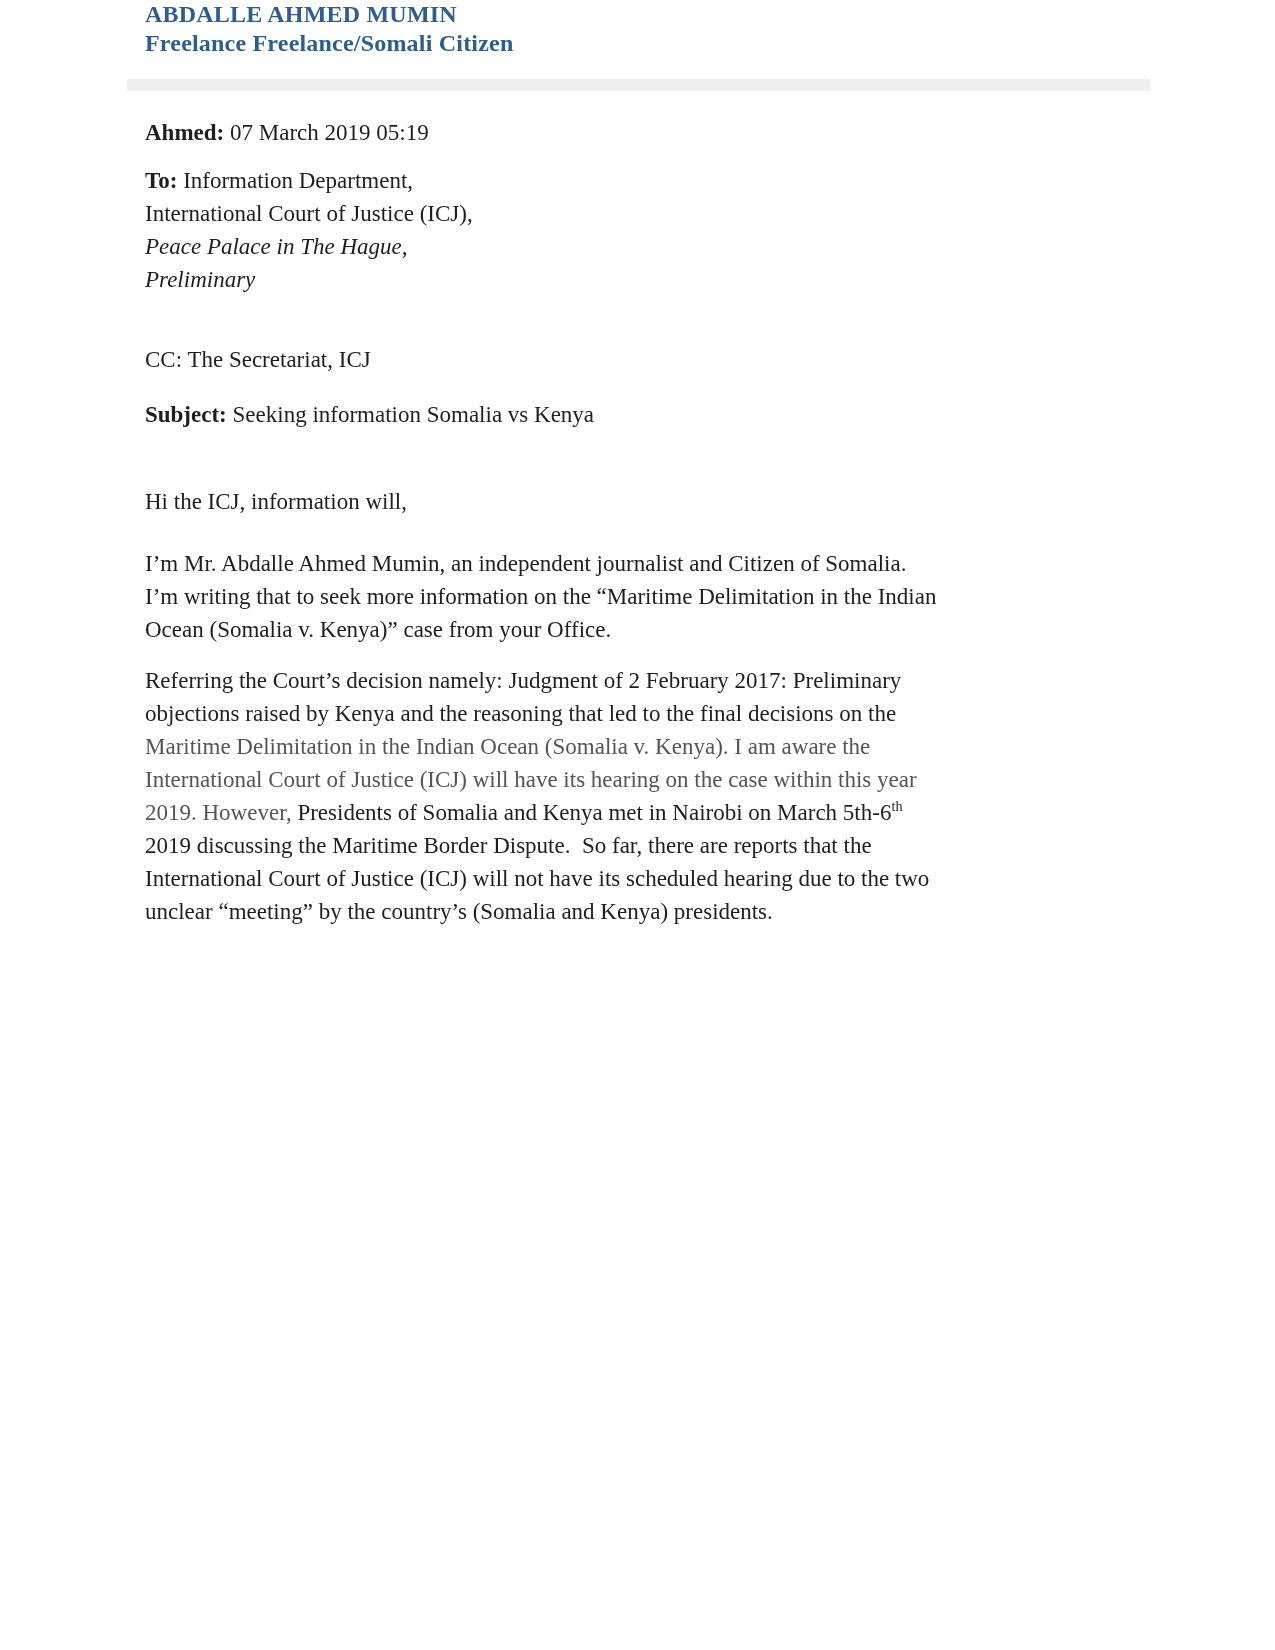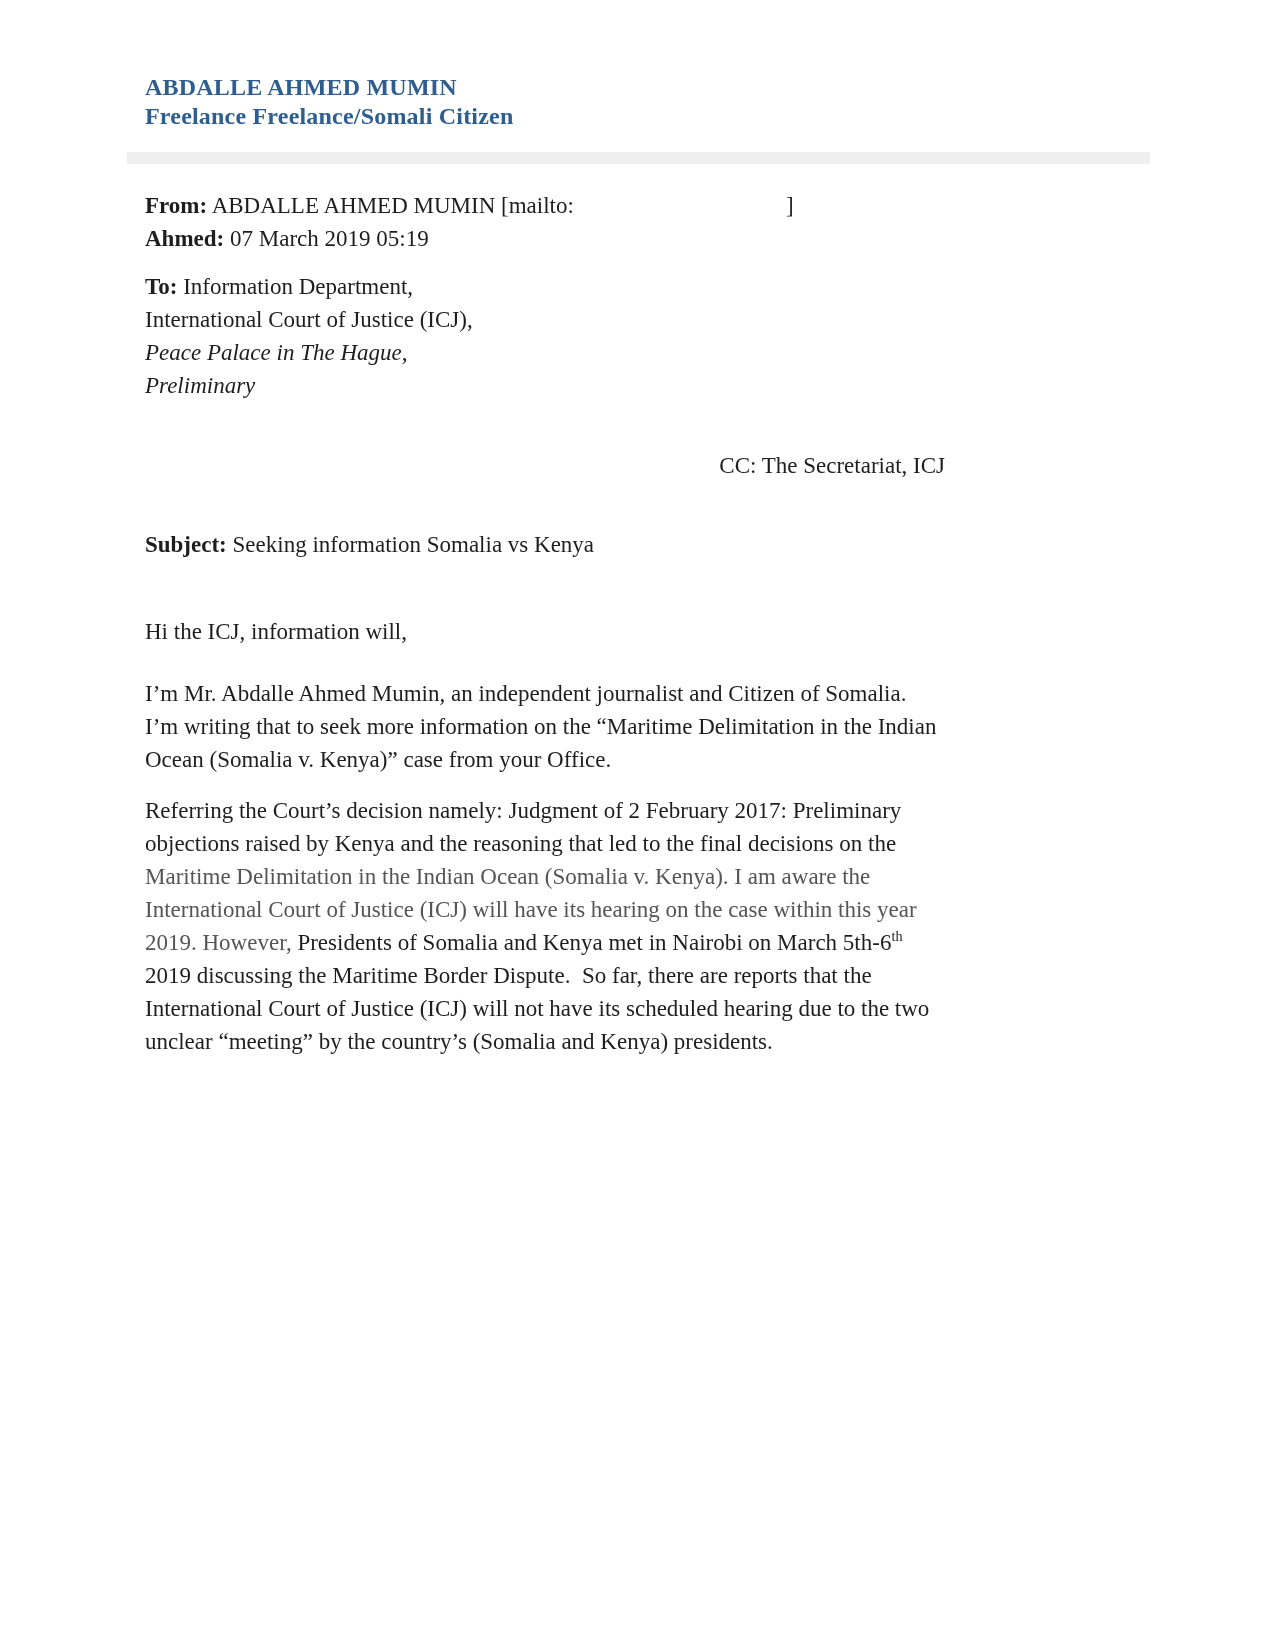--- a/index.html
+++ b/index.html
@@ -13,21 +13,21 @@
     background: #ffffff;
     overflow: hidden;
   }
   .content {
     padding-left: 145px;
     padding-right: 170px;
     width: 1115px;
   }
 
   
-  .letterhead { padding-top: 73px; }
+  .letterhead { }
   .letterhead-name,
   .letterhead-title {
     color: #2E5E90;
     font-weight: bold;
     font-size: 24px;
     line-height: 29px;
     letter-spacing: 0.2px;
   }
 
   
@@ -43,22 +43,22 @@
   .meta, .bodytext {
     color: #1e1e1e;
     font-size: 23px;
     line-height: 33px;
   }
   .meta-from { margin-top: 25px; }
   .label { font-weight: bold; }
   .redacted-gap { display: inline-block; width: 212px; }
   .meta-to { margin-top: 15px; }
   .italic { font-style: italic; }
-  .meta-cc { margin-top: 47px; text-align: right; }
-  .meta-subject { margin-top: 46px; }
+  .meta-cc { margin-top: 47px; }
+  .meta-subject { margin-top: 22px; }
 
   
   .greeting { margin-top: 54px; }
   .para-1 { margin-top: 29px; max-width: 950px; }
   .para-2 { margin-top: 18px; max-width: 960px; }
   .muted { color: #555555; }
   sup.ordinal { font-size: 0.62em; line-height: 0; }
 </style>
 </head>
 <body>
@@ -67,21 +67,20 @@
   <div class="content">
 
     <div class="letterhead">
       <div class="letterhead-name">ABDALLE AHMED MUMIN</div>
       <div class="letterhead-title">Freelance Freelance/Somali Citizen</div>
     </div>
 
     <div class="divider"></div>
 
     <div class="meta meta-from">
-      <div><span class="label">From:</span><span> ABDALLE AHMED MUMIN [mailto:</span><span class="redacted-gap"></span><span>]</span></div>
       <div><span class="label">Ahmed:</span><span> 07 March 2019 05:19</span></div>
     </div>
 
     <div class="meta meta-to">
       <div><span class="label">To:</span><span> Information Department,</span></div>
       <div>International Court of Justice (ICJ),</div>
       <div class="italic">Peace Palace in The Hague,</div>
       <div class="italic">Preliminary</div>
     </div>
 

